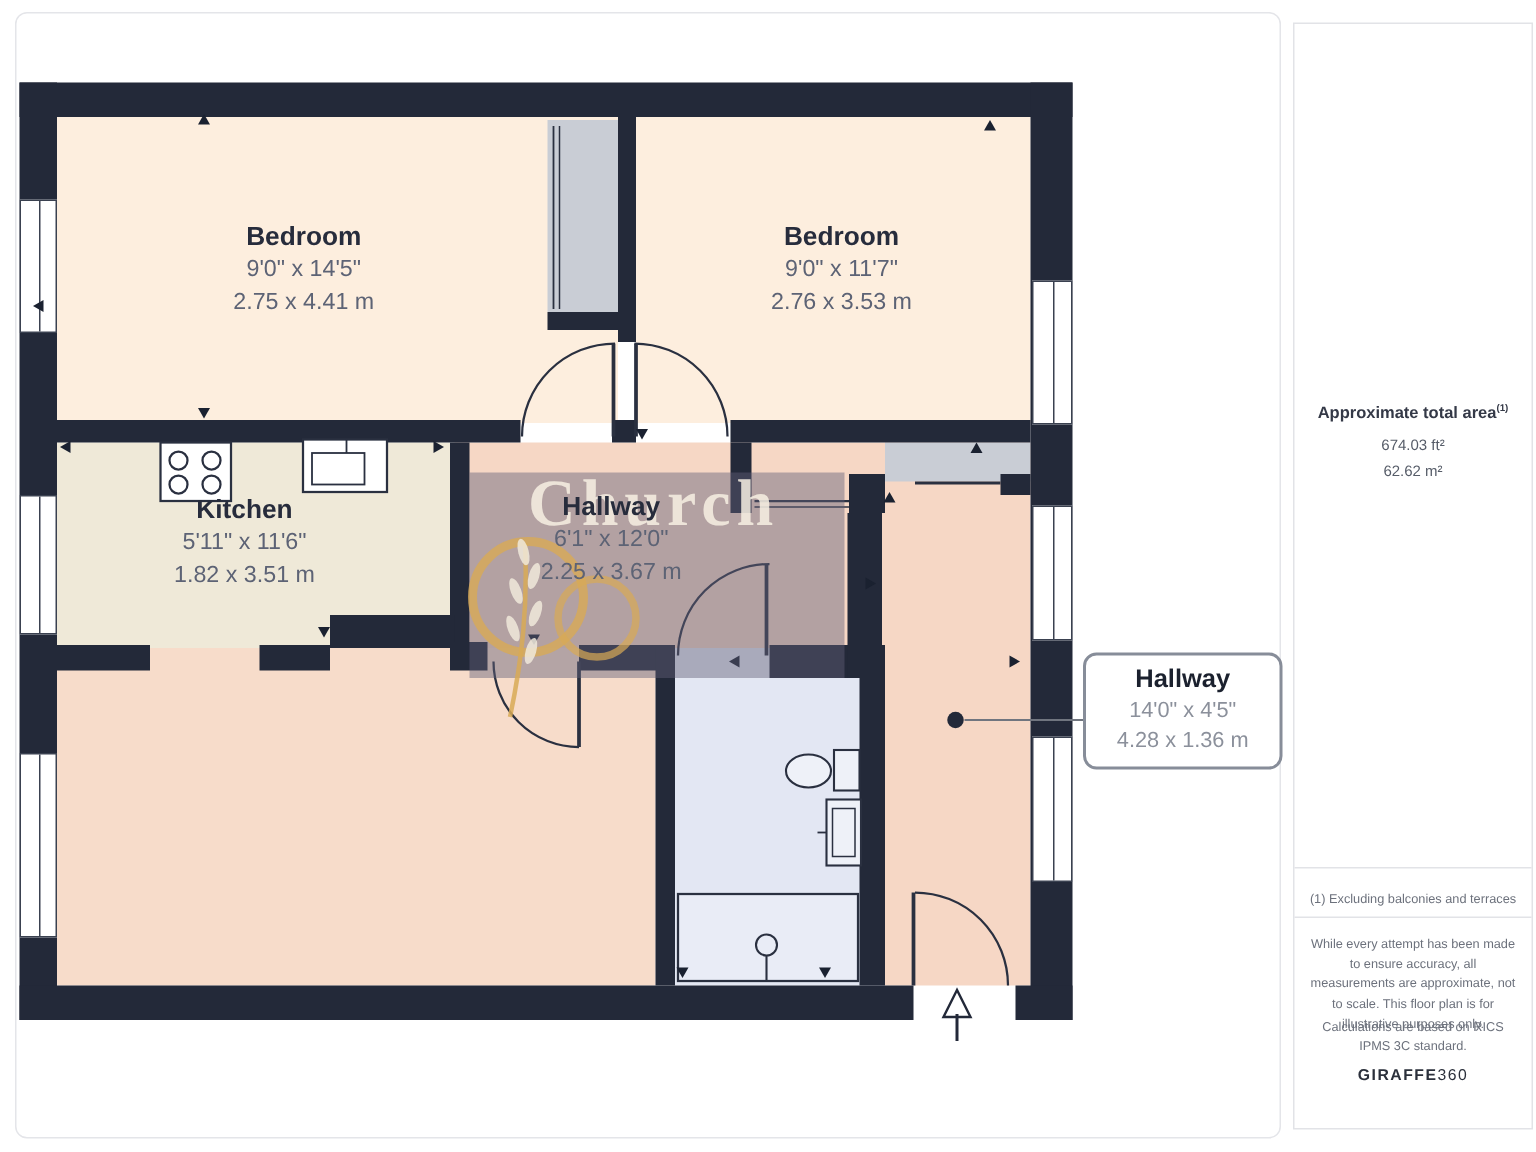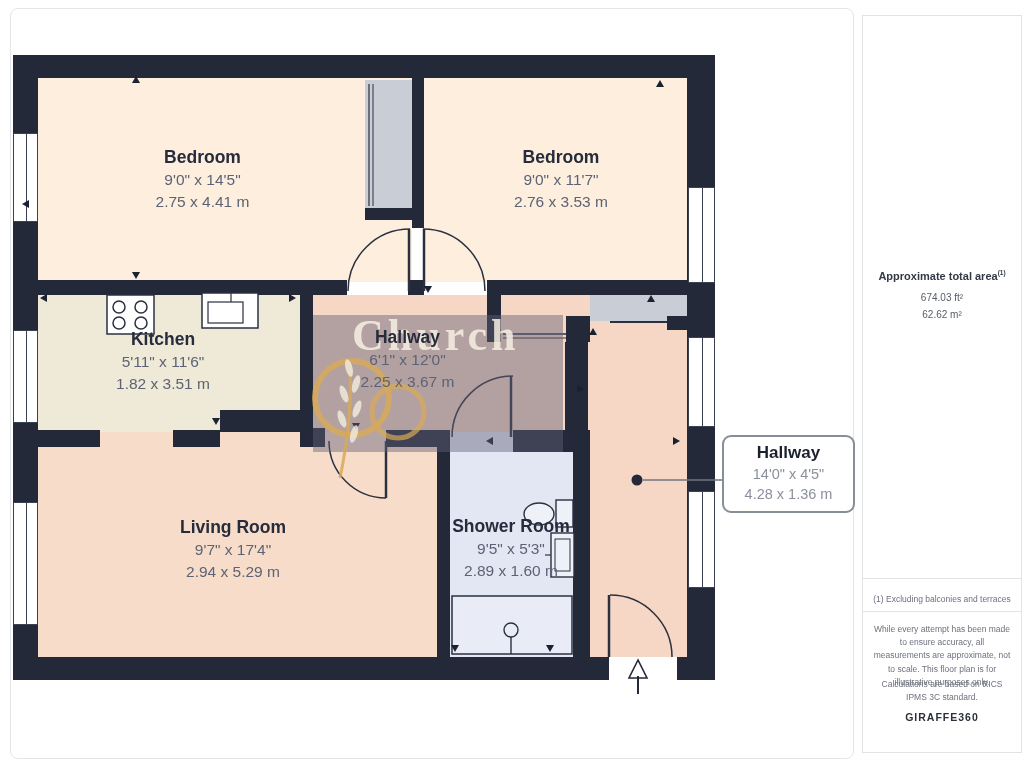--- a/index.html
+++ b/index.html
@@ -32,21 +32,21 @@
   .sb-item{position:absolute;left:0;right:0;text-align:center;}
   .sb-title{top:253px;font-size:11px;font-weight:700;color:#343947;}
   .sb-title sup{font-size:6.5px;}
   .sb-ft{top:276px;font-size:10px;color:#565c68;}
   .sb-m{top:293px;font-size:10px;color:#565c68;}
   .sb-div{position:absolute;left:0;right:0;height:1px;background:#e2e3e7;}
   .sb-foot{top:578px;font-size:8.5px;color:#6c717c;}
   .sb-para{font-size:8.5px;color:#6c717c;line-height:1.55;padding:0 10px;}
   .sb-brand{top:695px;font-size:10.5px;color:#2b303b;letter-spacing:1px;}
   .sb-brand .b1{font-weight:700;}
-  .sb-brand .b2{font-weight:700;}
+  .sb-brand .b2{font-weight:400;}
 </style>
 </head>
 <body>
 
 <div id="stage">
 
   <div class="panel-border" style="left:10px;top:8px;width:842px;height:749px;"></div>
 
   <div class="room" style="left:38px;top:78px;width:374px;height:204px;background:#fdeede;"></div>
   <div class="room" style="left:424px;top:78px;width:263px;height:204px;background:#fdeede;"></div>
@@ -195,30 +195,20 @@
   <div class="room-label" style="left:50px;top:328px;width:226px;">
     <div class="rname">Kitchen</div>
     <div class="rdim">5'11" x 11'6"</div>
     <div class="rdim">1.82 x 3.51 m</div>
   </div>
   <div class="room-label" style="left:305px;top:326px;width:205px;">
     <div class="rname">Hallway</div>
     <div class="rdim">6'1" x 12'0"</div>
     <div class="rdim">2.25 x 3.67 m</div>
   </div>
-  <div class="room-label" style="left:85px;top:516px;width:296px;">
-    <div class="rname">Living Room</div>
-    <div class="rdim">9'7" x 17'4"</div>
-    <div class="rdim">2.94 x 5.29 m</div>
-  </div>
-  <div class="room-label" style="left:432px;top:515px;width:158px;">
-    <div class="rname">Shower Room</div>
-    <div class="rdim">9'5" x 5'3"</div>
-    <div class="rdim">2.89 x 1.60 m</div>
-  </div>
 
   <div class="callout">
     <div class="cname">Hallway</div>
     <div class="cdim">14'0" x 4'5"</div>
     <div class="cdim">4.28 x 1.36 m</div>
   </div>
 
   <div class="sidebar">
     <div class="sb-item sb-title">
       <span>Approximate total area</span><sup>(1)</sup>

